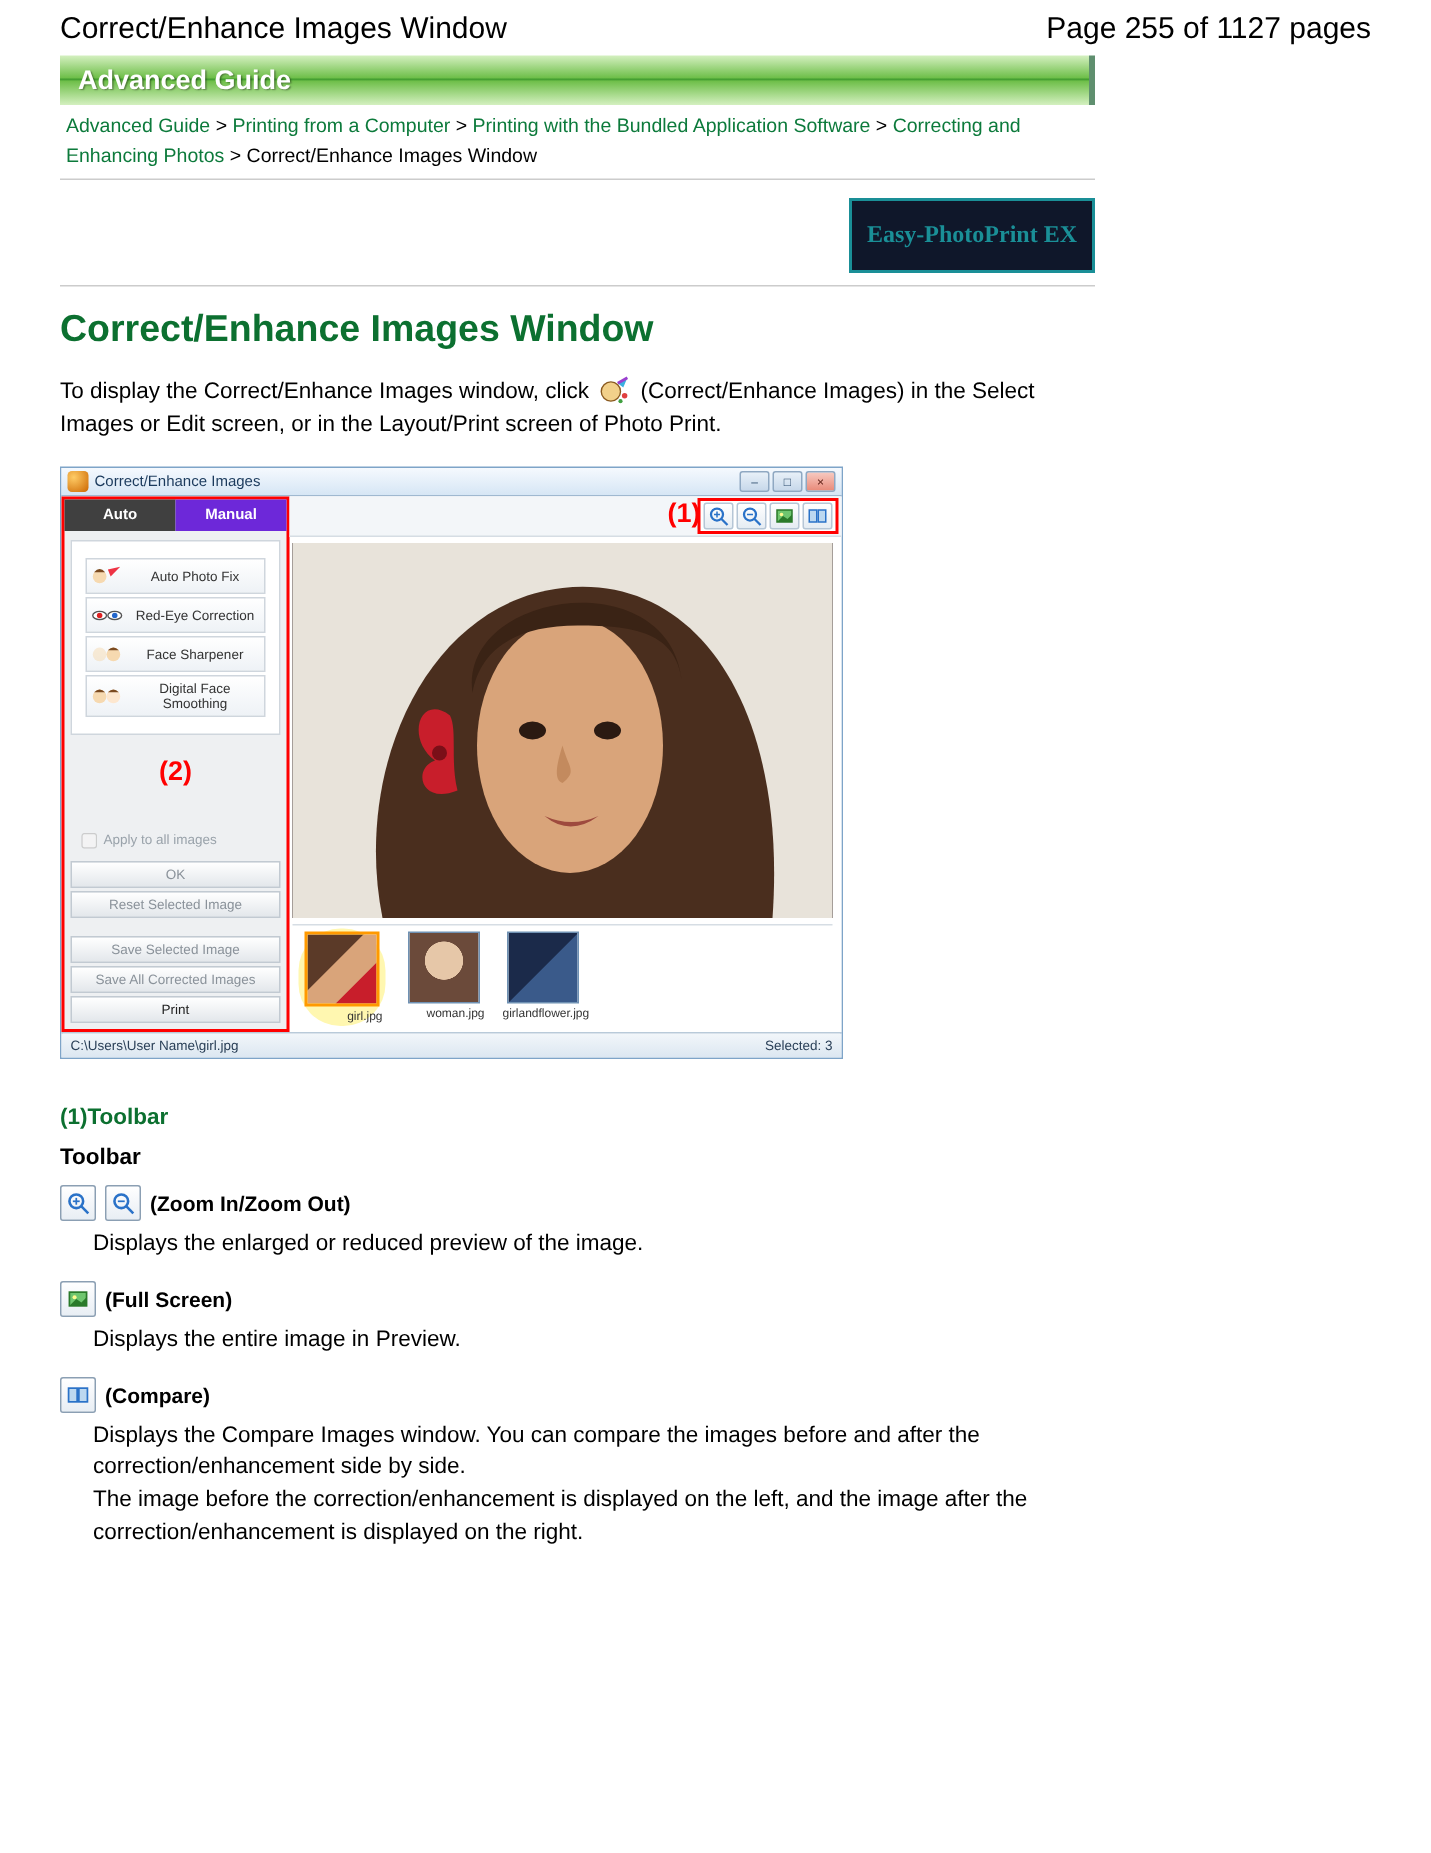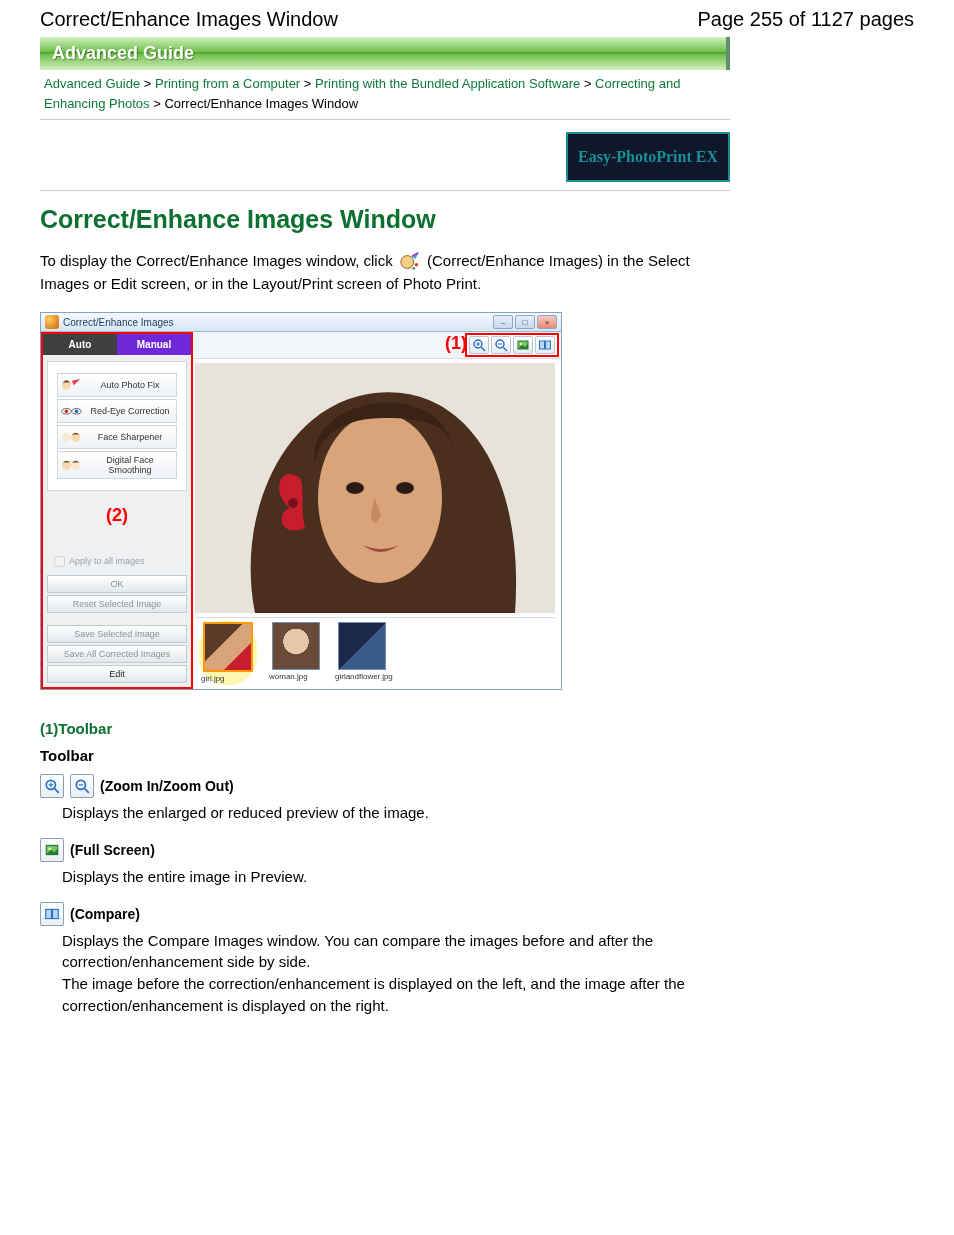--- a/index.html
+++ b/index.html
@@ -200,21 +200,21 @@
     background: #3b2a20;
   }
   .preview svg { position:absolute; inset:0; width:100%; height:100%; }
   .thumbs {
     display:flex; gap:12px;
     padding: 4px 4px 2px 4px;
     margin: 0 6px 2px 2px;
     border-top:1px solid #d6dde4;
     background:#fff;
   }
-  .thumb { width: 54px; text-align:left;border-radius:28px; }
+  .thumb { width: 54px; text-align:right;border-radius:28px; }
   .thumb .timg {
     width:46px; height:46px;
     border:1px solid #6f91b3;
     margin: 0 auto 2px auto;
     background:#2a2a40;
   }
   .thumb.sel { background:#fff7b0; padding:2px; margin-top:-2px; }
   .thumb.sel .timg { border:2px solid #ff9900; }
   .thumb .tname { font-size:8px; color:#333; }
   .statusbar {
@@ -352,21 +352,21 @@
         </div>
         <div class="annot2">(2)</div>
         <div class="check-row">
           <input type="checkbox" disabled="" style=""><span>Apply to all images</span>
         </div>
         <div class="gray-btn">OK</div>
         <div class="gray-btn">Reset Selected Image</div>
         <div style="height:8px"></div>
         <div class="gray-btn">Save Selected Image</div>
         <div class="gray-btn">Save All Corrected Images</div>
-        <div class="gray-btn enabled">Edit</div>
+        <div class="gray-btn enabled">Print</div>
       </div>
 
       <div class="main-area">
         <div class="tool-row">
           <div class="annot1">(1)</div>
           <div class="tool-group">
             <div class="tbtn">
               <svg width="14" height="14" viewBox="0 0 14 14">
                   <circle cx="6" cy="6" r="4" fill="none" stroke="#2a72c8" stroke-width="1.5"></circle>
                   <line x1="9" y1="9" x2="13" y2="13" stroke="#2a72c8" stroke-width="1.5"></line>
@@ -418,20 +418,24 @@
           <div class="thumb">
             <div class="timg" style="background:radial-gradient(circle at 50% 40%,#e6c7a8 35%,#6b4a3a 36%);"></div>
             <div class="tname">woman.jpg</div>
           </div>
           <div class="thumb">
             <div class="timg" style="background:linear-gradient(135deg,#1b2a4a 50%,#3a5a8a 51%);"></div>
             <div class="tname">girlandflower.jpg</div>
           </div>
         </div>
       </div>
+    </div>
+    <div class="statusbar">
+      <span>C:\Users\User Name\girl.jpg</span>
+      <span>Selected: 3</span>
     </div>
   </div>
 
   <div class="sec-label">(1)Toolbar</div>
   <div class="sub-label">Toolbar</div>
 
   <div class="item-row">
     <div class="item-icons">
       <div class="doc-icon">
         <svg width="16" height="16" viewBox="0 0 14 14">

